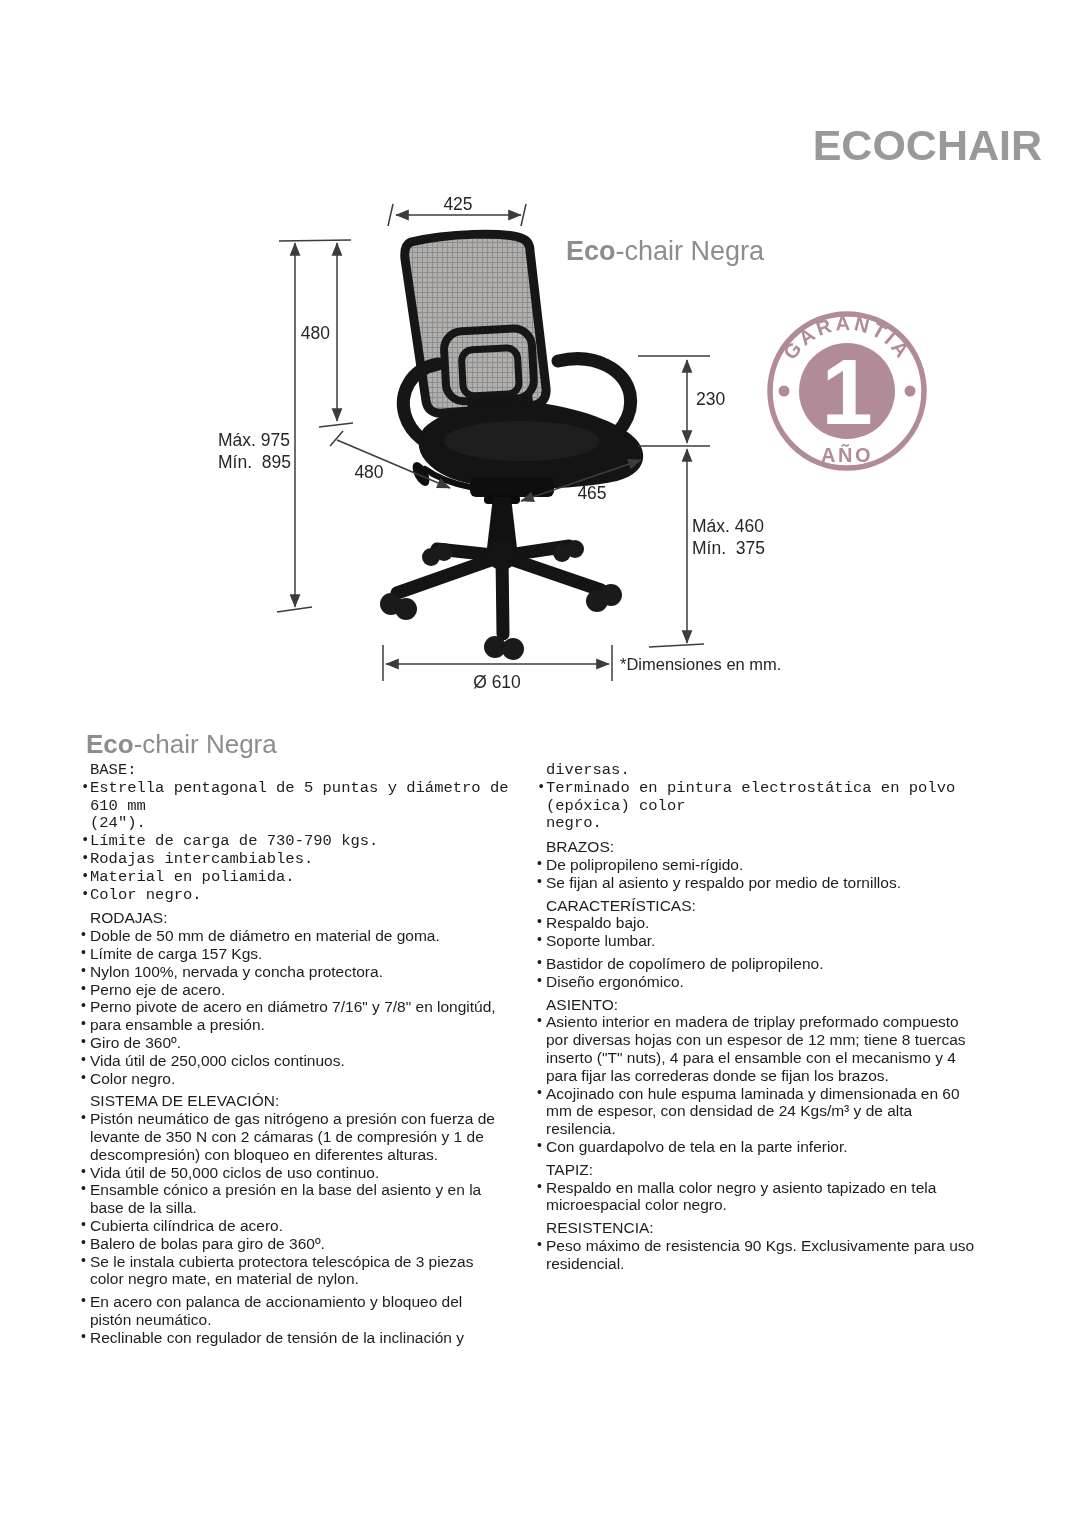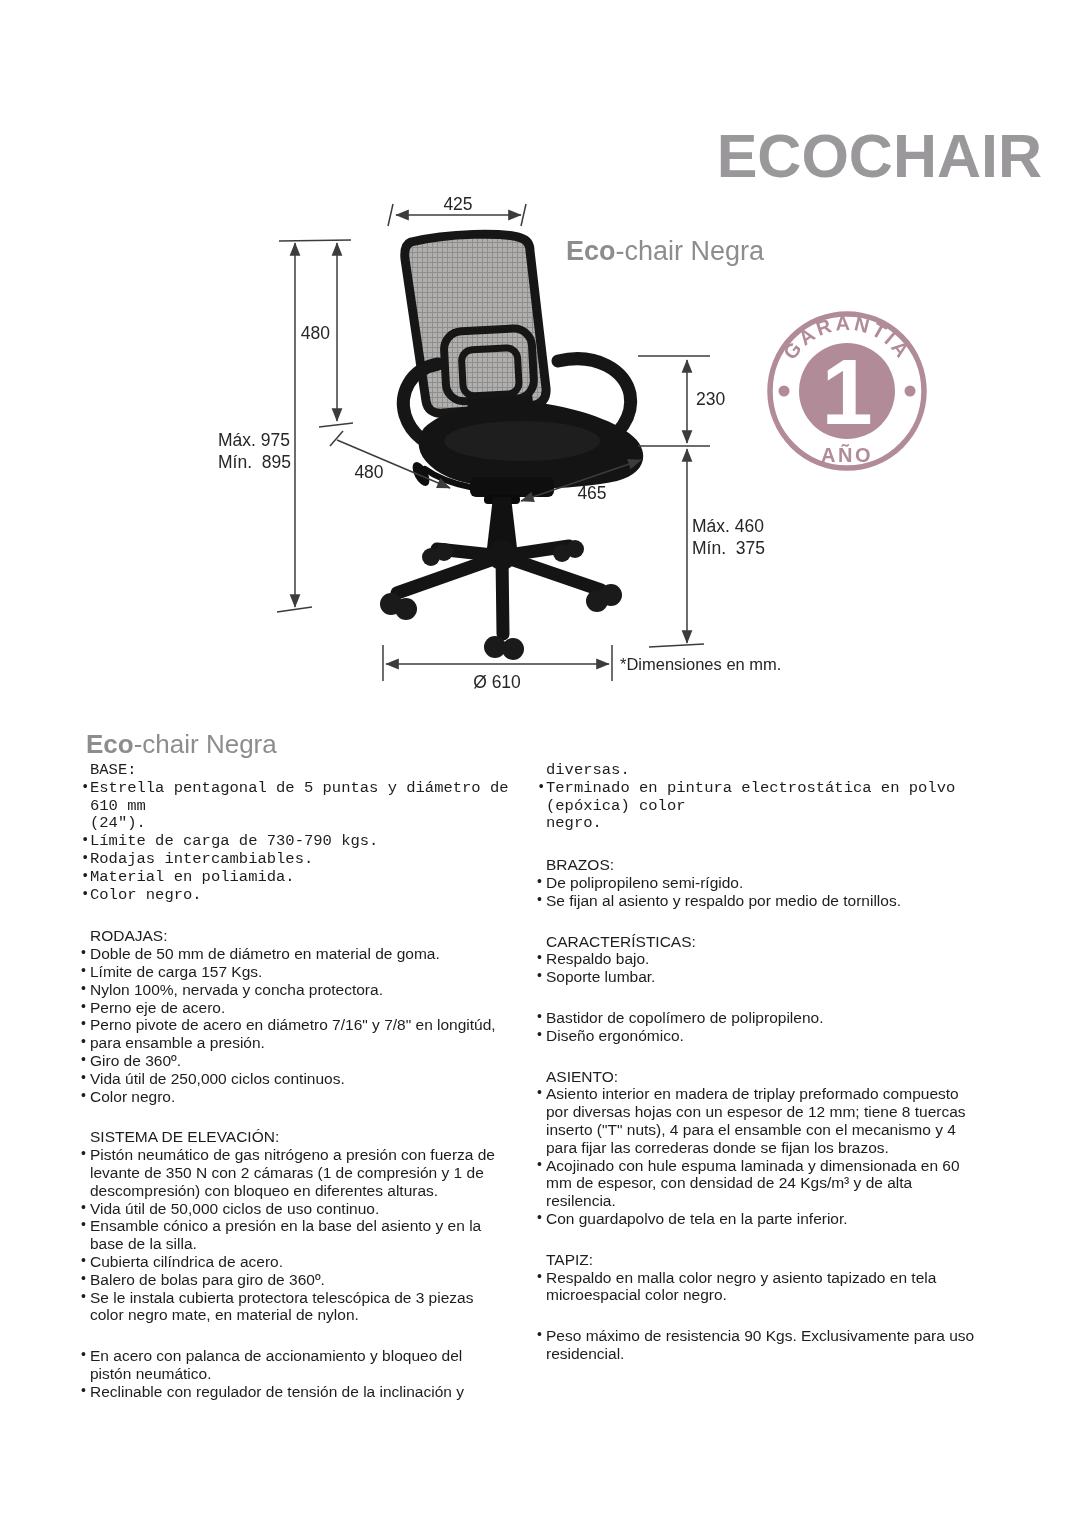--- a/index.html
+++ b/index.html
@@ -1,34 +1,34 @@
 <!DOCTYPE html>
 <html><head>
 <meta charset="utf-8">
 <style>
   html,body{margin:0;padding:0;background:#ffffff;}
   .page{position:relative;width:1080px;height:1520px;background:#fff;overflow:hidden;
         font-family:"Liberation Sans",sans-serif;color:#1d1d1d;}
-  .brand{position:absolute;top:121px;right:38px;font-size:61px;font-weight:bold;
+  .brand{position:absolute;top:121px;right:38px;font-size:43px;font-weight:bold;
          color:#9a989b;letter-spacing:0px;}
   .diagram{position:absolute;left:180px;top:185px;width:620px;height:520px;}
   .subtitle{position:absolute;left:566px;top:236px;font-size:27px;color:#8e8c8d;}
   .subtitle b{font-weight:bold;}
   .badge{position:absolute;left:762px;top:306px;width:170px;height:170px;}
   svg{font-family:"Liberation Sans",sans-serif;}
   svg text{white-space:pre;}
   .dimtext{font-size:17.5px;fill:#262626;}
   .specs{position:absolute;left:81px;top:729px;width:930px;}
   .specs-title{font-size:26px;line-height:30px;color:#8e8c8d;margin-left:5px;}
   .specs-title b{font-weight:bold;}
   .columns{display:flex;margin-top:3px;}
   .col{font-size:15.5px;line-height:17.8px;}
   .col-left{width:440px;}
   .col-right{width:455px;margin-left:16px;}
-  .spec-section{margin-top:23px;}
+  .spec-section{margin-top:5px;}
   .spec-section:first-child{margin-top:0;font-family:Liberation Mono, monospace;}
   .spec-heading{padding-left:9px;}
   .spec-item{position:relative;padding-left:9px;white-space:pre-line;}
   .spec-item .bullet{position:absolute;left:0;top:-1px;font-size:14px;}
 </style>
 </head>
 <body>
 
 <div class="page">
 
@@ -223,20 +223,21 @@
 mm de espesor, con densidad de 24 Kgs/m³ y de alta
 resilencia.</span></div>
             <div class="spec-item"><span class="bullet">•</span><span>Con guardapolvo de tela en la parte inferior.</span></div>
           </div>
           <div class="spec-section">
             <div class="spec-heading">TAPIZ:</div>
             <div class="spec-item"><span class="bullet">•</span><span>Respaldo en malla color negro y asiento tapizado en tela
 microespacial color negro.</span></div>
           </div>
           <div class="spec-section">
+            <div class="spec-heading">RESISTENCIA:</div>
             <div class="spec-item"><span class="bullet">•</span><span>Peso máximo de resistencia 90 Kgs.  Exclusivamente para uso
 residencial.</span></div>
           </div>
         </div>
     </div>
   </div>
 
 </div>
 
 </body></html>

